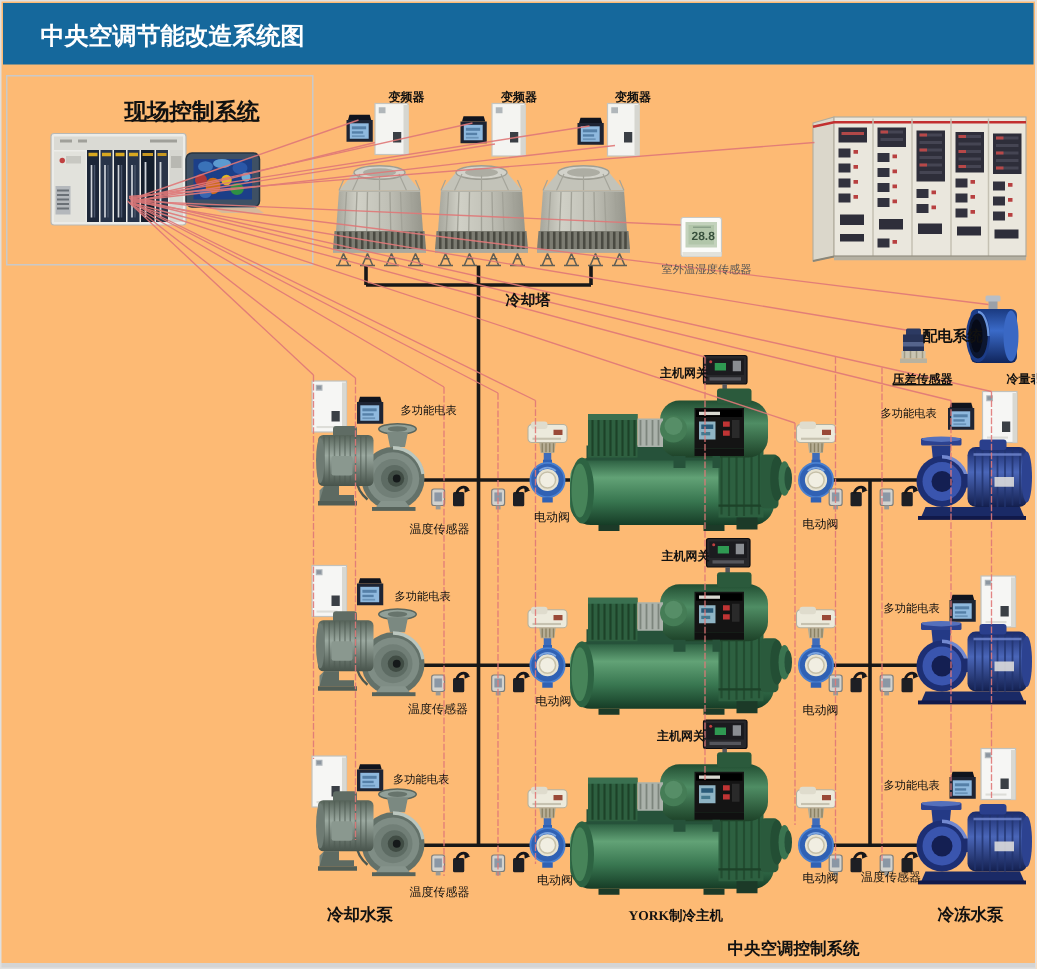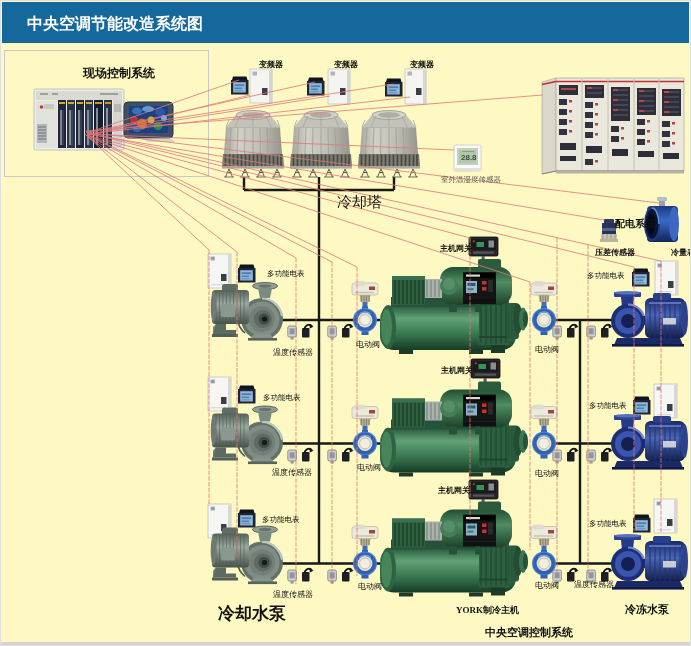--- a/index.html
+++ b/index.html
@@ -1,16 +1,16 @@
 <!DOCTYPE html>
 <html><head>
 <meta charset="utf-8">
 <style>
 html,body{margin:0;padding:0;background:#fff;}
-#page{position:relative;width:691px;height:646px;overflow:hidden;background:#fef9c3;font-family:"Liberation Sans",sans-serif;}
+#page{position:relative;width:691px;height:646px;overflow:hidden;background:#fdba74;font-family:"Liberation Sans",sans-serif;}
 #hdr{position:absolute;left:2px;top:2px;width:687px;height:41px;background:#15689c;}
 #hdr span{position:absolute;left:25px;top:12px;font-size:16px;font-weight:bold;color:#fff;letter-spacing:0px;}
 .lb{position:absolute;font-family:"Liberation Serif",serif;color:#111;white-space:nowrap;}
 svg{position:absolute;left:0;top:0;}
 #bot{position:absolute;left:0;top:642px;width:691px;height:4px;background:#d4d4d4;}
 #cbox{position:absolute;left:4px;top:50px;width:203px;height:125px;border:1px solid #c9c9c9;}
 </style>
 </head>
 <body>
 <div id="page">
@@ -460,48 +460,48 @@
 <path d="M470,238 L470,520"></path>
 <path d="M530,282 L530,550"></path>
 <path d="M557,238 L557,574"></path>
 <path d="M588,245 L588,574"></path>
 <path d="M634,267 L634,531"></path>
 <path d="M661,261 L661,532"></path>
 </g>
 </g>
 </svg>
 <div id="labels">
-<span class="lb" style="left:83px;top:65px;font-size:12px;font-weight:bold;">现场控制系统</span>
+<span class="lb" style="left:83px;top:65px;font-size:15px;font-weight:bold;text-decoration:underline;">现场控制系统</span>
 <span class="lb" style="left:259px;top:59px;font-size:8px;font-weight:bold;">变频器</span>
 <span class="lb" style="left:334px;top:59px;font-size:8px;font-weight:bold;">变频器</span>
 <span class="lb" style="left:410px;top:59px;font-size:8px;font-weight:bold;">变频器</span>
-<span class="lb" style="left:337px;top:193px;font-size:15px;font-weight:normal;">冷却塔</span>
+<span class="lb" style="left:337px;top:193px;font-size:10px;font-weight:bold;">冷却塔</span>
 <span class="lb" style="left:615px;top:173px;font-size:10px;font-weight:bold;margin-top:44px;">配电系统</span>
 <span class="lb" style="left:441px;top:175px;font-size:7.5px;color:#555;text-align:right;">室外温湿度传感器</span>
-<span class="lb" style="left:595px;top:247px;font-size:8px;font-weight:bold;">压差传感器</span>
+<span class="lb" style="left:595px;top:247px;font-size:8px;font-weight:bold;text-decoration:underline;">压差传感器</span>
 <span class="lb" style="left:671px;top:247px;font-size:8px;font-weight:bold;">冷量表</span>
 <span class="lb" style="left:440px;top:243px;font-size:8px;font-weight:bold;">主机网关</span>
 <span class="lb" style="left:441px;top:365px;font-size:8px;font-weight:bold;">主机网关</span>
 <span class="lb" style="left:438px;top:485px;font-size:8px;font-weight:bold;">主机网关</span>
 <span class="lb" style="left:267px;top:269px;font-size:7.5px;">多功能电表</span>
 <span class="lb" style="left:263px;top:393px;font-size:7.5px;">多功能电表</span>
 <span class="lb" style="left:262px;top:515px;font-size:7.5px;">多功能电表</span>
 <span class="lb" style="left:587px;top:271px;font-size:7.5px;">多功能电表</span>
 <span class="lb" style="left:589px;top:401px;font-size:7.5px;">多功能电表</span>
 <span class="lb" style="left:589px;top:519px;font-size:7.5px;">多功能电表</span>
 <span class="lb" style="left:273px;top:347px;font-size:8px;">温度传感器</span>
 <span class="lb" style="left:272px;top:467px;font-size:8px;">温度传感器</span>
 <span class="lb" style="left:273px;top:589px;font-size:8px;">温度传感器</span>
 <span class="lb" style="left:574px;top:579px;font-size:8px;">温度传感器</span>
 <span class="lb" style="left:356px;top:339px;font-size:8px;">电动阀</span>
 <span class="lb" style="left:357px;top:462px;font-size:8px;">电动阀</span>
 <span class="lb" style="left:358px;top:581px;font-size:8px;">电动阀</span>
 <span class="lb" style="left:535px;top:344px;font-size:8px;">电动阀</span>
 <span class="lb" style="left:535px;top:468px;font-size:8px;">电动阀</span>
 <span class="lb" style="left:535px;top:580px;font-size:8px;">电动阀</span>
-<span class="lb" style="left:218px;top:602px;font-size:17px;font-weight:bold;">冷却水泵</span>
-<span class="lb" style="left:419px;top:604px;font-size:9px;font-weight:bold;margin-left:37px;">YORK制冷主机</span>
+<span class="lb" style="left:218px;top:602px;font-size:11px;font-weight:bold;">冷却水泵</span>
+<span class="lb" style="left:419px;top:604px;font-size:9px;font-weight:bold;">YORK制冷主机</span>
 <span class="lb" style="left:625px;top:602px;font-size:11px;font-weight:bold;">冷冻水泵</span>
 <span class="lb" style="left:437px;top:625px;font-size:11px;font-weight:bold;margin-left:48px;">中央空调控制系统</span>
 </div>
 <div id="bot"></div>
 <div style="position:absolute;left:0;top:0;width:689px;height:644px;border:1px solid #e0e0e0;pointer-events:none;"></div>
 </div>
 
 </body></html>

